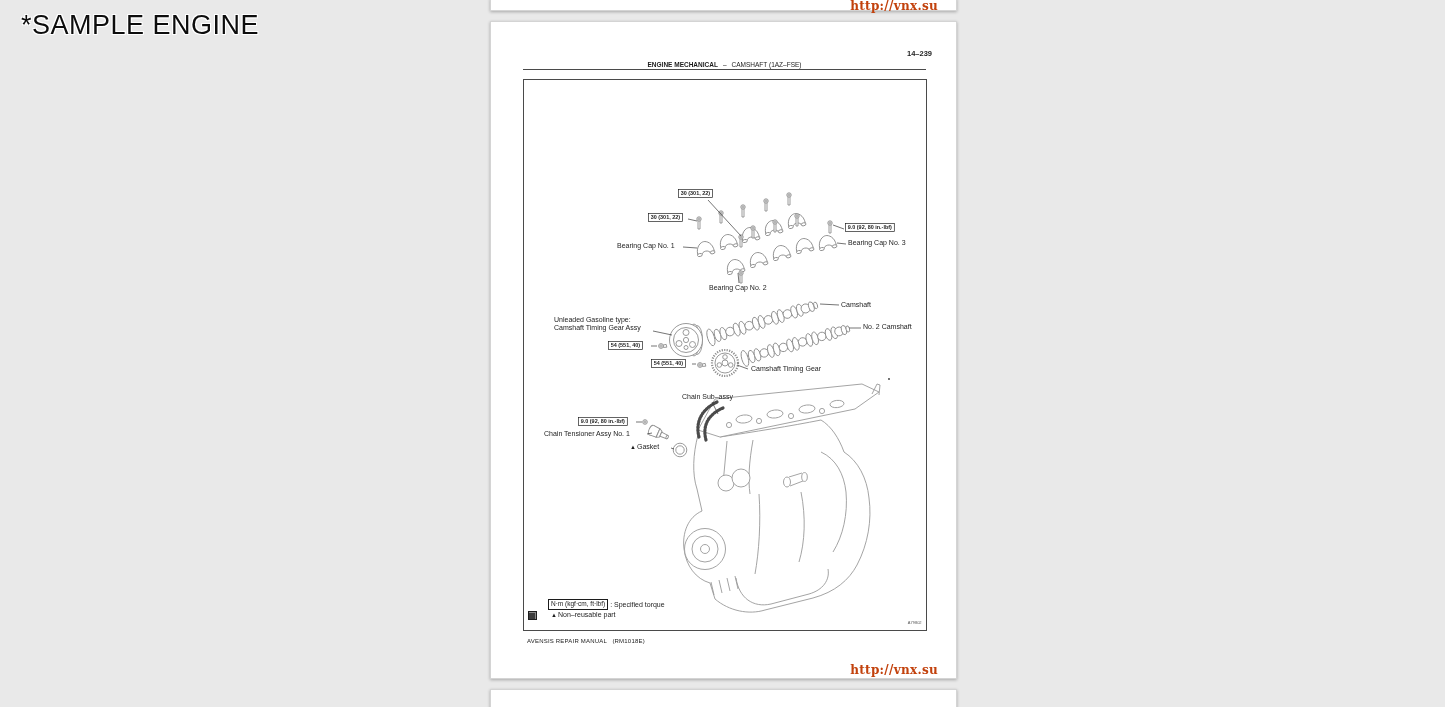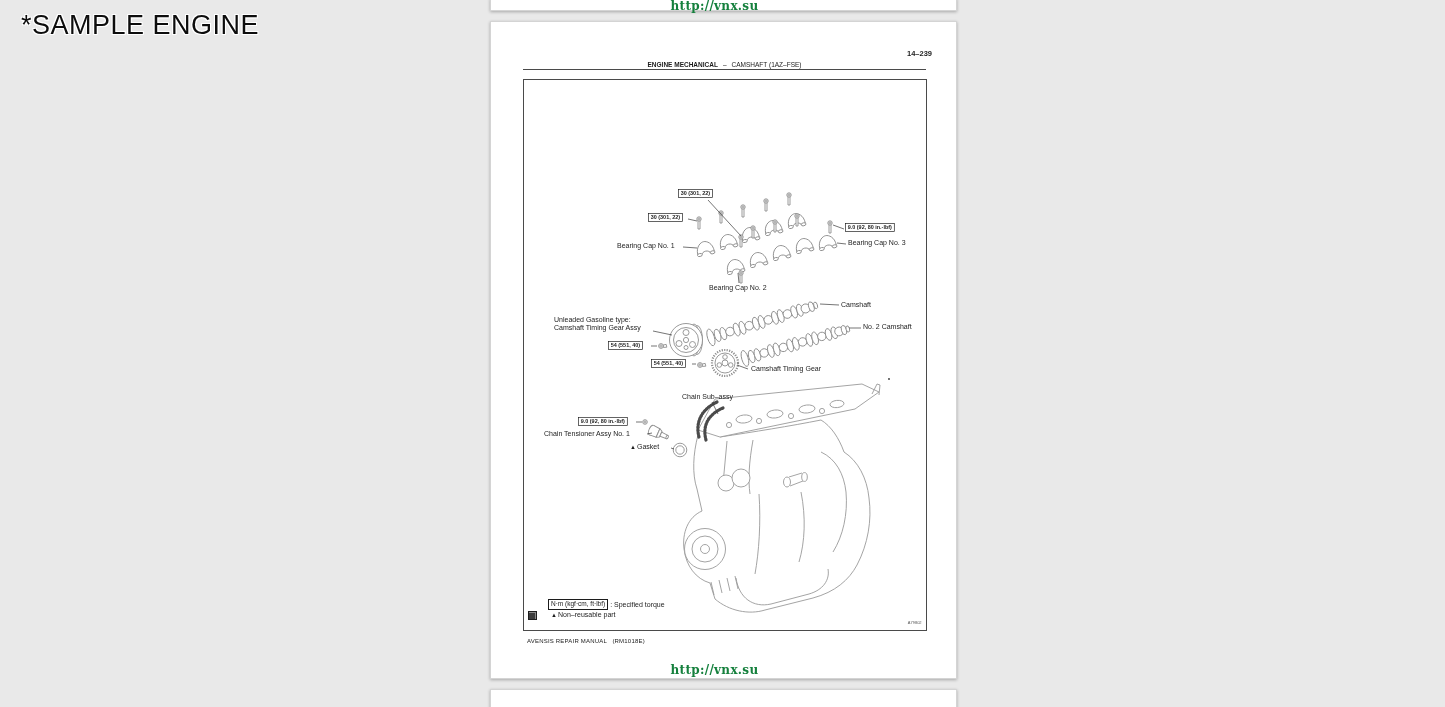--- a/index.html
+++ b/index.html
@@ -18,23 +18,23 @@
   }
   .page{
     position:absolute;left:490px;width:467px;background:#fff;
     border:1px solid #d4d4d4;box-sizing:border-box;
     box-shadow:0 1px 3px rgba(0,0,0,.28);
   }
   .page-top{top:-2px;height:13px;}
   .page-main{top:21px;height:658px;}
   .page-bottom{top:689px;height:24px;}
   .wm{
-    position:absolute;left:0;right:18px;text-align:center;
+    position:absolute;left:0;right:18px;text-align:right;
     font-family:"DejaVu Serif", serif;font-weight:600;
-    font-size:12px;color:#15803d;letter-spacing:.3px;
+    font-size:12px;color:#c2410c;letter-spacing:.3px;
   }
   .wm-top{top:0px;}
   .wm-bottom{top:641px;}
   .pageno{position:absolute;right:24px;top:27px;font-size:7.5px;font-weight:bold;}
   .hdr{position:absolute;left:32px;width:403px;top:39px;text-align:center;font-size:6.5px;white-space:nowrap;}
   .hdr .b{font-weight:bold;}
   .hdr .sep{margin:0 5px;}
   .hrule{position:absolute;left:32px;width:403px;top:47px;border-bottom:1.4px solid #4a4a4a;}
   .figure{position:absolute;left:32px;top:57px;width:402px;height:550px;border:1px solid #4a4a4a;}
   .diagram-svg{position:absolute;left:0;top:0;pointer-events:none;}

